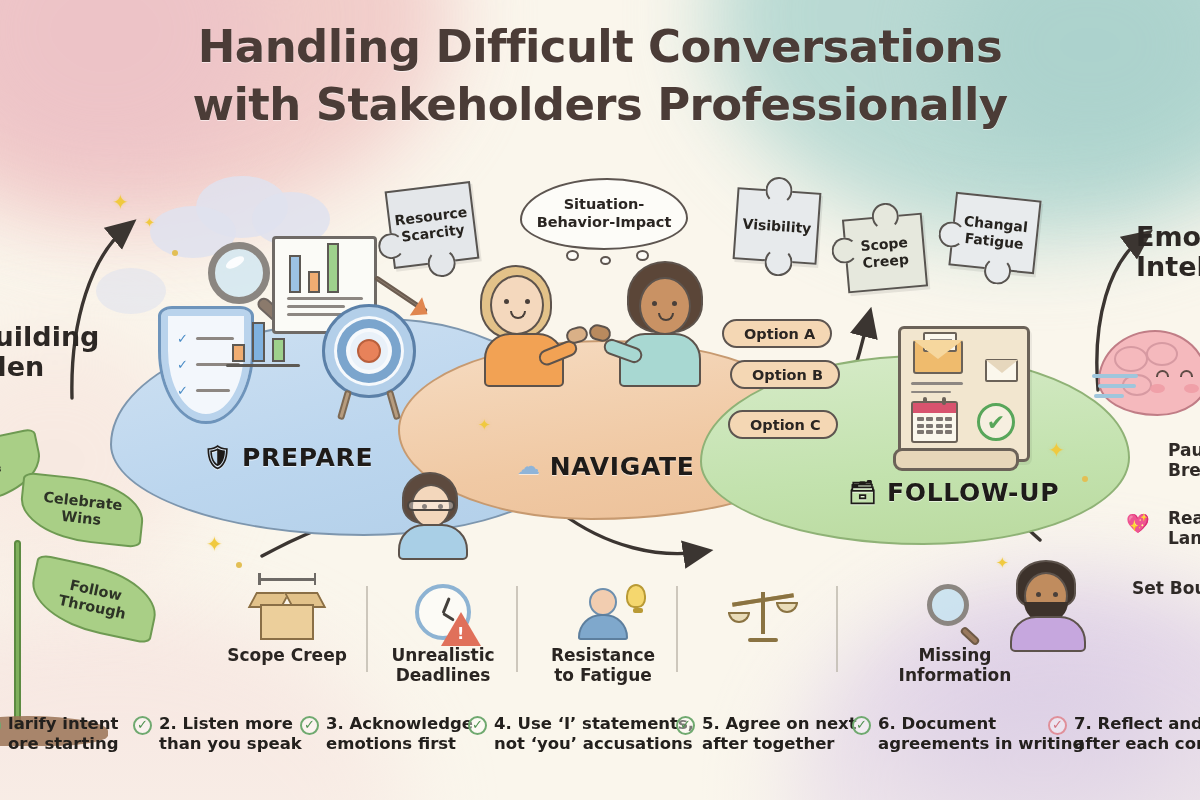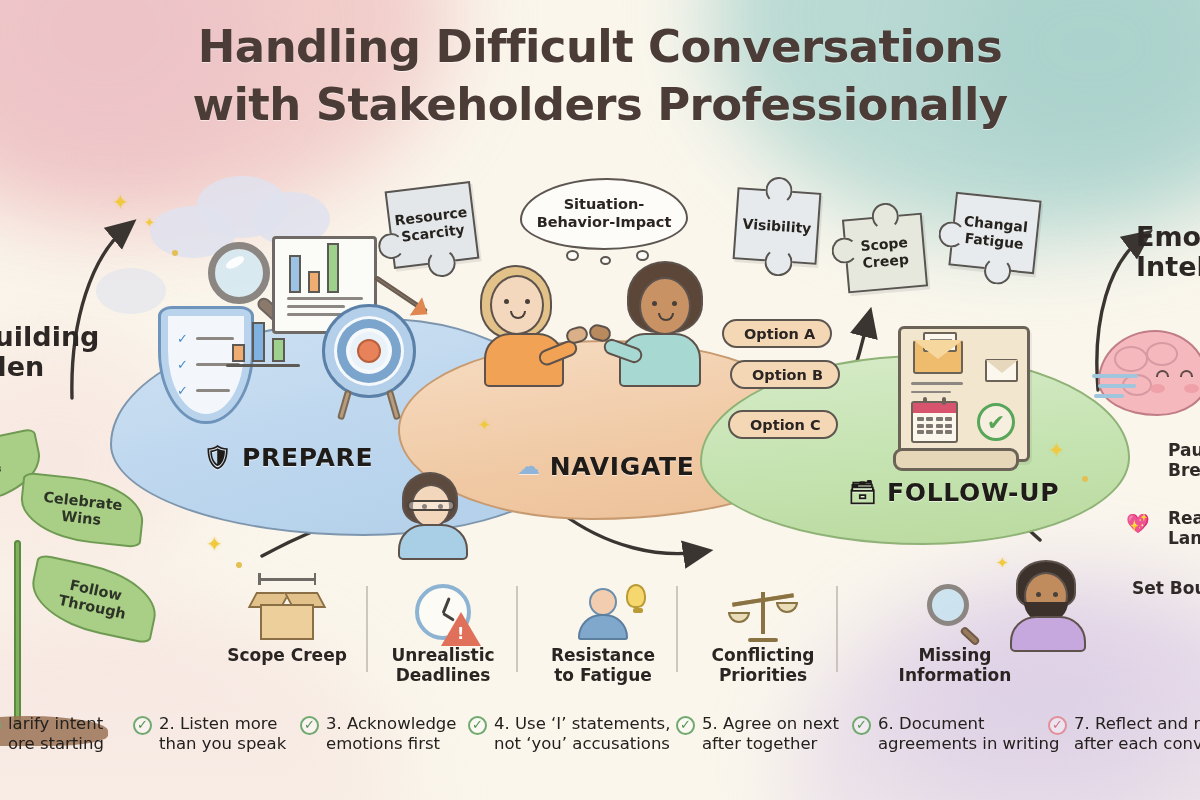--- a/index.html
+++ b/index.html
@@ -300,21 +300,21 @@
   .mag2 .hnd { position:absolute; right:2px; bottom:0; width:22px; height:8px; background:#9a7a5e;
                border:2.5px solid #6e5a46; border-radius:4px; transform:rotate(43deg);}
 
   
   #checklist { position:absolute; left:0; right:0; top:714px; height:62px; }
   .chk-item { position:absolute; display:flex; align-items:flex-start; gap:7px; }
   .chk-mark { flex:0 0 auto; width:19px; height:19px; border-radius:50%; border:2.5px solid #6fa96f;
               color:#4f9150; font-size:13px; font-weight:bold; line-height:14px; text-align:center;
               background:rgba(255,255,255,.4); margin-top:2px; }
   .chk-mark.warnmark { border-color:#e0909a; color:#d2737f; }
-  .chk-text { font-weight:normal; font-size:16.5px; color:#23201d; line-height:1.2; white-space:nowrap; }
+  .chk-text { font-weight:bold; font-size:16.5px; color:#23201d; line-height:1.2; white-space:nowrap; }
 
   
   .spark { position:absolute; color:#f0c93f; font-size:20px; line-height:1; text-shadow:0 0 3px rgba(240,201,63,.5); }
   .dot-gold { position:absolute; width:6px; height:6px; background:#e3bf54; border-radius:50%; }
   svg.arrows { position:absolute; inset:0; width:1200px; height:800px; pointer-events:none; }
   .cloudpuff { position:absolute; background:#dfe2ef; border-radius:50%; opacity:.85; }
 </style>
 </head>
 <body>
 
@@ -624,24 +624,20 @@
     <div class="chal" style="left:688px;">
       <div class="ic">
         <div class="scales">
           <span class="beam"></span>
             <span class="post"></span>
           <span class="pan l"></span>
             <span class="pan r"></span>
             <span class="base"></span>
         </div>
       </div>
-      <div class="cap">
-        <span>Conflicting</span><br>
-        <span>Priorities</span>
-      </div>
     </div>
 
     <div class="chal" style="left:880px;">
       <div class="ic">
         <div class="mag2">
             <span class="lens"></span>
             <span class="hnd"></span>
           </div>
       </div>
       <div class="cap">

